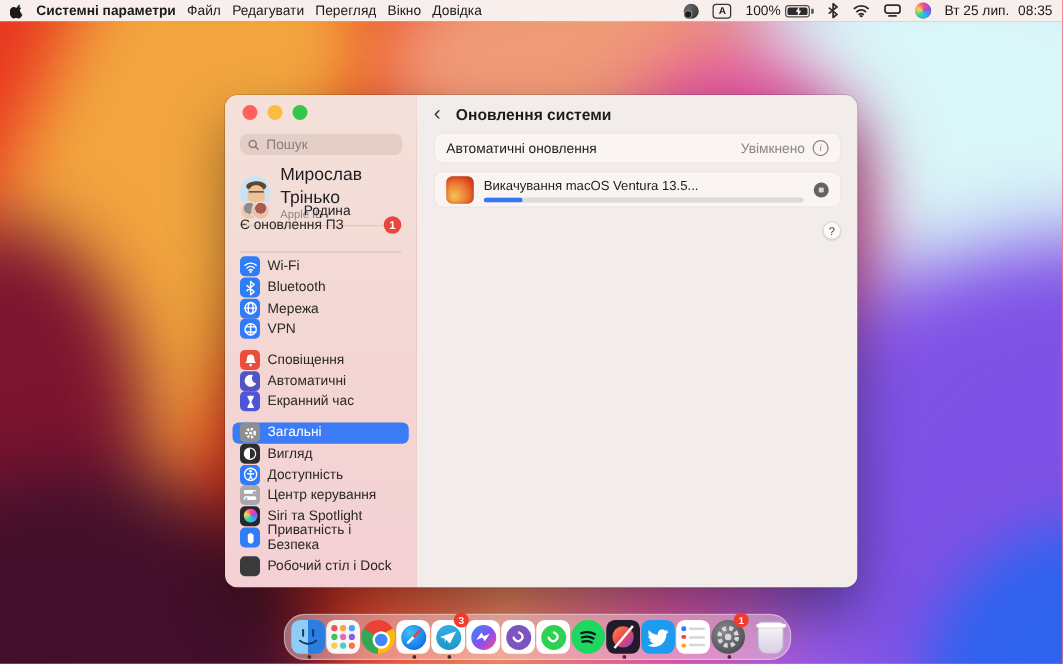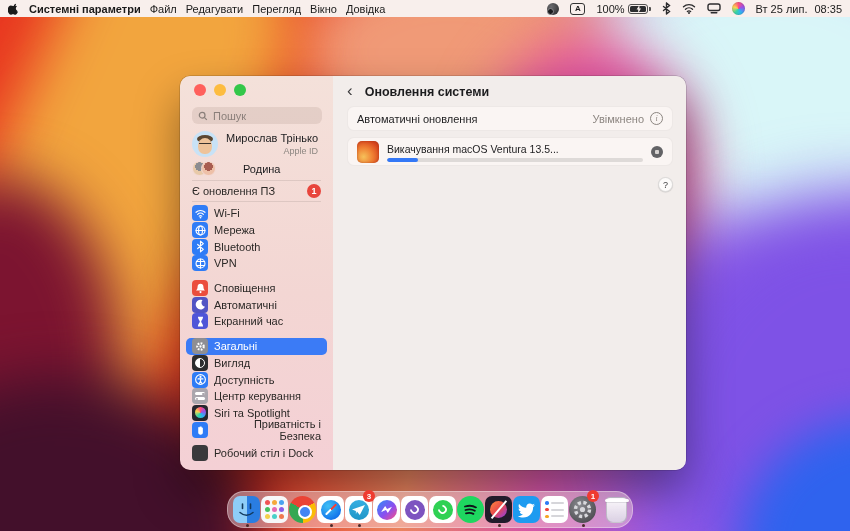--- a/index.html
+++ b/index.html
@@ -37,37 +37,37 @@
   .bat-bolt { position:absolute; left:6px; top:0; width:8px; height:8px; fill:#f8efec; }
   .bat-cap { width:2px; height:4px; background:rgba(40,40,40,.8); border-radius:0 1px 1px 0; margin-left:-2px; }
   .mi svg.line { stroke:#2c2c2e; fill:none; stroke-width:1.4; stroke-linecap:round; }
   .siri-ball { width:13px; height:13px; border-radius:50%;
     background:conic-gradient(#ff4f81,#9b4fe8,#2fb1f5,#35d6a6,#ffd34f,#ff4f81); box-shadow:inset 0 0 2px rgba(0,0,0,.3); }
   .mb-clock { display:flex; gap:7px; }
 
   
   .window { position:absolute; left:180px; top:76px; width:506px; height:394px; border-radius:10px;
     box-shadow:0 22px 45px rgba(0,0,0,.4), 0 0 0 .5px rgba(0,0,0,.25); display:flex; overflow:hidden; z-index:20; }
-  .sidebar { width:153px; flex:none; background:linear-gradient(180deg,#f4e1da 0%,#f3d6d3 55%,#f4d0d5 100%); position:relative; overflow:hidden;text-align:right; }
+  .sidebar { width:153px; flex:none; background:linear-gradient(180deg,#f4e1da 0%,#f3d6d3 55%,#f4d0d5 100%); position:relative; overflow:hidden; }
   .content { flex:1; background:#f2edeb; position:relative; }
 
   .lights { position:absolute; left:14px; top:84px; display:flex; gap:8px; }
   .light { width:12px; height:12px; border-radius:50%; }
   .l-red{ background:#ff605c; } .l-yel{ background:#fdbc40; } .l-grn{ background:#34c749; }
 
   .search { position:absolute; left:12px; top:107px; width:130px; height:17px; border-radius:6px;
     background:rgba(120,90,80,.13); display:flex; align-items:center; gap:5px; padding:0 6px; color:#8a7f7a; font-size:11px; }
   .search svg { width:10px; height:10px; stroke:#8a7f7a; fill:none; stroke-width:1.5; }
 
   .profile { position:absolute; left:12px; top:131px; display:flex; align-items:center; gap:8px; }
   .memoji { width:26px; height:26px; border-radius:50%; background:#c8e2f6; position:relative; overflow:hidden; }
   .memoji .face { position:absolute; left:6px; top:7px; width:14px; height:16px; border-radius:50% 50% 45% 45%; background:#eec39a; }
   .memoji .hair { position:absolute; left:5px; top:4px; width:16px; height:8px; border-radius:50%; background:#5a4632; }
   .memoji .glasses { position:absolute; left:7px; top:12px; width:12px; height:3px; border-top:1.5px solid #3a332e; }
-  .p-name { font-size:11px; color:#1d1d1f; line-height:1.25; }
+  .p-name { font-size:14px; color:#1d1d1f; line-height:1.25; }
   .p-sub { font-size:9px; color:#8c8681; }
 
   .family { position:absolute; left:12px; top:161px; display:flex; align-items:center; gap:9px; }
   .fam-avatars { width:24px; position:relative; height:16px; }
   .fam-a { position:absolute; width:15px; height:15px; border-radius:50%; border:1px solid #f3d9d4; }
   .fam-a1 { left:0; background:radial-gradient(circle at 50% 35%,#8c8c90 40%,#e8c9a8 41%); }
   .fam-a2 { left:9px; background:radial-gradient(circle at 50% 35%,#a85c50 40%,#eec0a8 41%); }
   .f-label { font-size:11px; color:#1d1d1f;margin-left:18px; }
 
   .sep { position:absolute; left:12px; width:129px; height:1px; background:rgba(0,0,0,.09); }
@@ -270,55 +270,55 @@
       <div class="family" style="top:85px;">
         <div class="fam-avatars">
           <span class="fam-a fam-a1"></span>
             <span class="fam-a fam-a2"></span>
         </div>
         <span class="f-label">Родина</span>
       </div>
 
       <div class="sep" style="top:104px;"></div>
 
-      <div class="updates-row" style="top:107px;">
+      <div class="updates-row" style="top:96px;">
         <span>Є оновлення ПЗ</span>
         <span class="badge-red">1</span>
       </div>
 
       <div class="sep" style="top:125px;"></div>
 
       <div class="navlist" style="top:129px;">
 
         <div class="nav-row">
           <span class="ni bg-blue">
             <svg viewBox="0 0 16 16">
                 <path class="st" d="M2.5 6.5a8 8 0 0 1 11 0 M4.5 9a5 5 0 0 1 7 0 M6.4 11.3a2.4 2.4 0 0 1 3.2 0"></path>
                 <circle cx="8" cy="13" r="1.1" fill="#fff"></circle>
               </svg>
           </span>
           <span>Wi-Fi</span>
+        </div>
+        <div class="nav-row">
+          <span class="ni bg-blue">
+            <svg viewBox="0 0 16 16">
+                <path class="st" d="M8 1.5v13 M8 1.5l3.5 3-7 6 M8 14.5l3.5-3-7-6"></path>
+              </svg>
+          </span>
+          <span>Bluetooth</span>
         </div>
         <div class="nav-row">
           <span class="ni bg-blue">
             <svg viewBox="0 0 16 16">
                 <circle class="st" cx="8" cy="8" r="5.5"></circle>
                 <ellipse class="st" cx="8" cy="8" rx="2.4" ry="5.5"></ellipse>
                 <path class="st" d="M2.5 8h11"></path>
               </svg>
           </span>
           <span>Мережа</span>
-        </div>
-        <div class="nav-row">
-          <span class="ni bg-blue">
-            <svg viewBox="0 0 16 16">
-                <path class="st" d="M8 1.5v13 M8 1.5l3.5 3-7 6 M8 14.5l3.5-3-7-6"></path>
-              </svg>
-          </span>
-          <span>Bluetooth</span>
         </div>
         <div class="nav-row">
           <span class="ni bg-blue">
             <svg viewBox="0 0 16 16">
                 <circle class="st" cx="8" cy="8" r="5.5"></circle>
                 <path class="st" d="M3 5.5h10 M3 10.5h10 M8 2.5v11"></path>
               </svg>
           </span>
           <span>VPN</span>
         </div>

